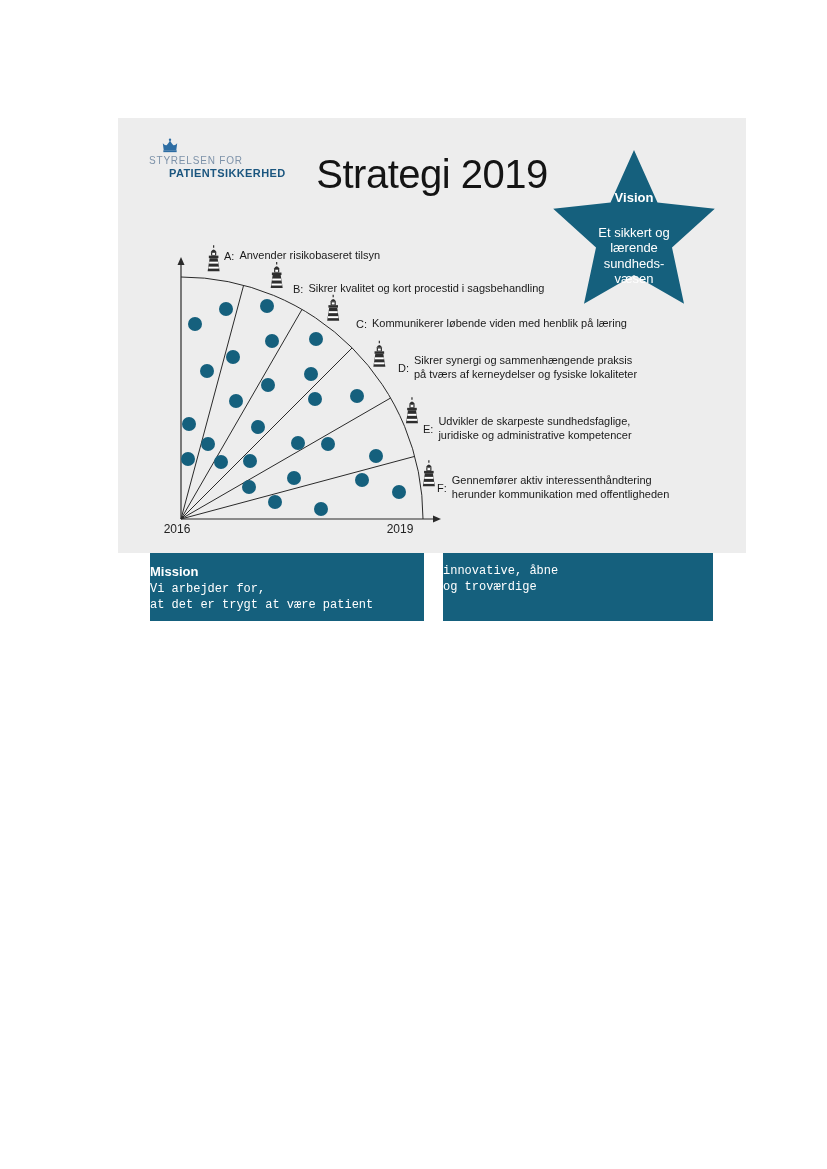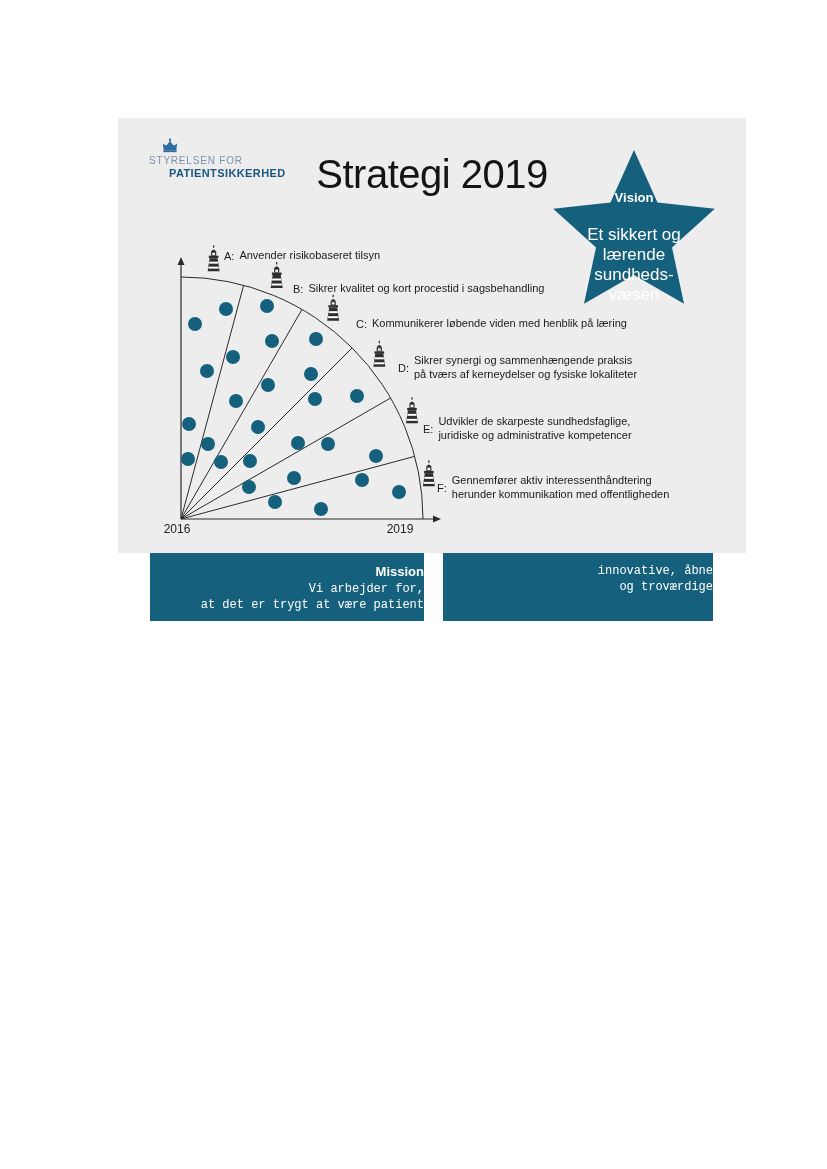--- a/index.html
+++ b/index.html
@@ -25,42 +25,42 @@
   .title {
     position:absolute; left:0; top:34px; width:628px; text-align:center;
     font-size:40px; font-weight:400; color:#141414; letter-spacing:-0.5px;
   }
 
   
   .vision-text {
     position:absolute; left:441px; top:72px; width:150px; text-align:center; color:#ffffff;
   }
   .vision-title { font-size:13px; font-weight:bold; margin-bottom:20px; }
-  .vision-line  { font-size:17px; line-height:1.18; }
+  .vision-line  { font-size:13px; line-height:1.18; }
 
   
   .goal { position:absolute; display:flex; align-items:center; gap:5px; font-size:11px; color:#1a1a1a; }
   .goal-text { display:flex; flex-direction:column; }
   .goal-line { line-height:1.25; white-space:nowrap; }
   .goal-a { left:106px; top:131px; }
   .goal-b { left:175px; top:164px; }
   .goal-c { left:238px; top:199px; }
   .goal-d { left:280px; top:236px; }
   .goal-e { left:305px; top:297px; }
   .goal-f { left:319px; top:356px; }
 
   
   .year { position:absolute; font-size:12px; color:#222; width:32px; text-align:center; }
   .year-start { left:43px; top:404px; }
   .year-end   { left:266px; top:404px; }
 
   
   .box {
     position:absolute; top:435px; height:68px; background:#15607d; color:#ffffff;
-    text-align:right; padding-top:11px;
+    text-align:left; padding-top:11px;
   }
   .box-mission { left:32px;  width:274px; }
   .box-values  { left:325px; width:270px; }
   .box-title { font-size:13px; font-weight:bold; margin-bottom:3px; }
   .box-line  { font-size:12px; line-height:1.3;font-family:Liberation Mono, monospace; }
 </style>
 </head>
 <body>
 
 <div class="slide">

